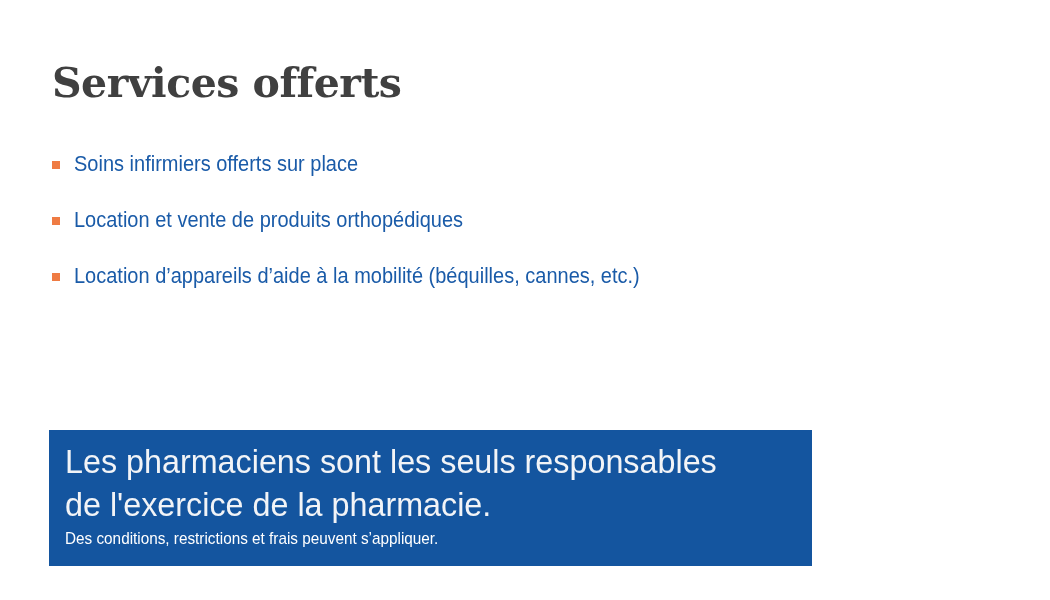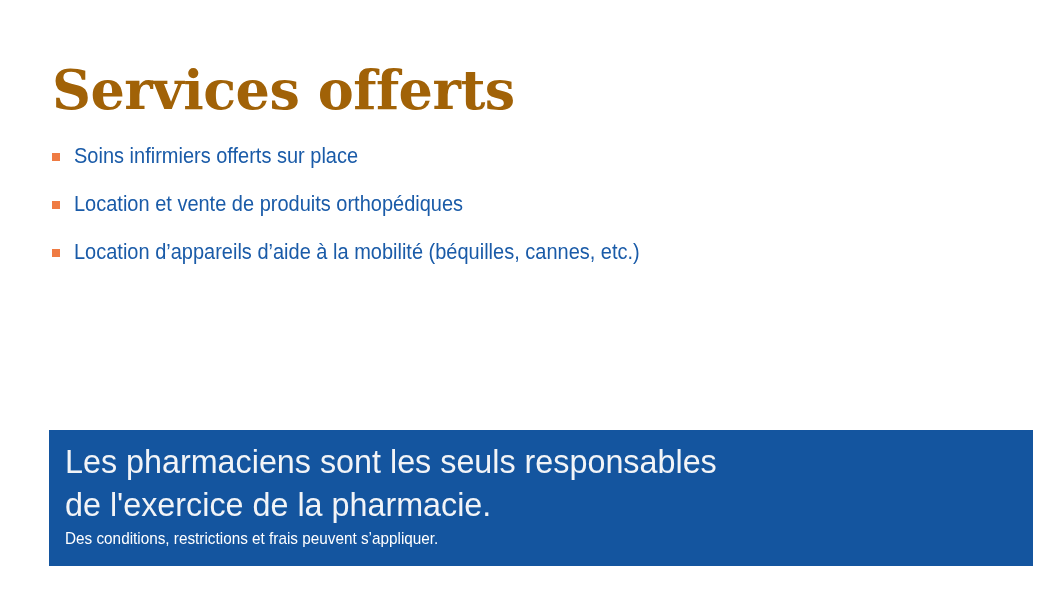--- a/index.html
+++ b/index.html
@@ -22,43 +22,44 @@
     background: #ffffff;
   }
 
   
   .slide-title {
     position: absolute;
     left: 52px;
     top: 60px;
     font-family: "DejaVu Serif", "Liberation Serif", serif;
     font-weight: bold;
-    font-size: 54px;
+    font-size: 41px;
     line-height: 1.14;
     letter-spacing: -0.5px;
-    color: #a16207;
+    color: #404040;
     white-space: nowrap;
   }
 
   
   .bullet-list {
     position: absolute;
     left: 52px;
     top: 143px;
     width: 940px;
     list-style: none;
     margin: 0;
     padding: 0;
   }
   .bullet-item {
     position: relative;
     height: 48px;
     padding-left: 22px;
     display: flex;
     align-items: flex-start;
+    margin-top: 8px;
   }
   .bullet-marker {
     position: absolute;
     left: 0px;
     top: 10px;
     width: 8px;
     height: 8px;
     background: #EF7B43;
   }
   .bullet-text {
@@ -69,21 +70,21 @@
     white-space: nowrap;
     transform: scaleX(0.93);
     transform-origin: left center;
   }
 
   
   .callout {
     position: absolute;
     left: 49px;
     top: 430px;
-    width: 984px;
+    width: 763px;
     height: 136px;
     background: #14559F;
     box-sizing: border-box;
     padding: 10px 16px 8px 16px;
     overflow: hidden;
   }
   .callout-headline {
     font-family: "Liberation Sans", sans-serif;
     font-weight: 300;
     font-size: 34px;

